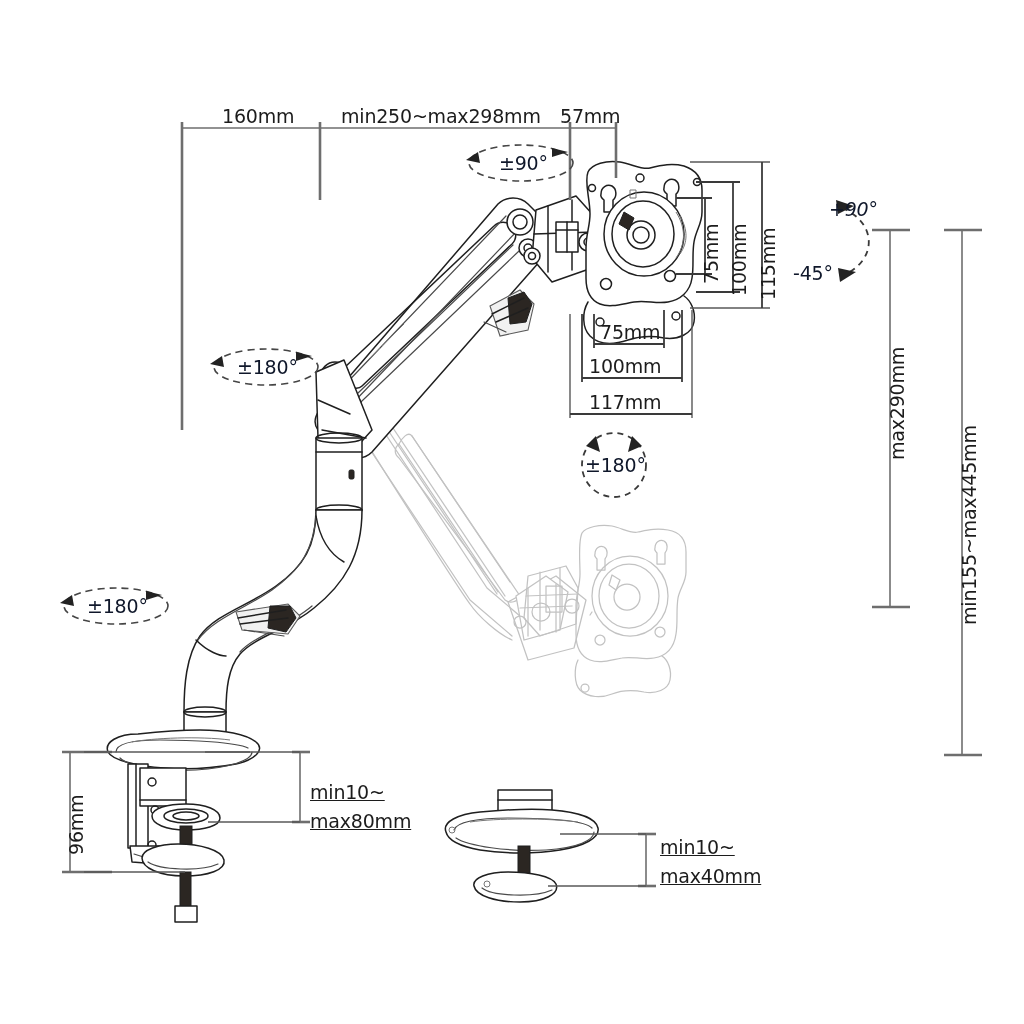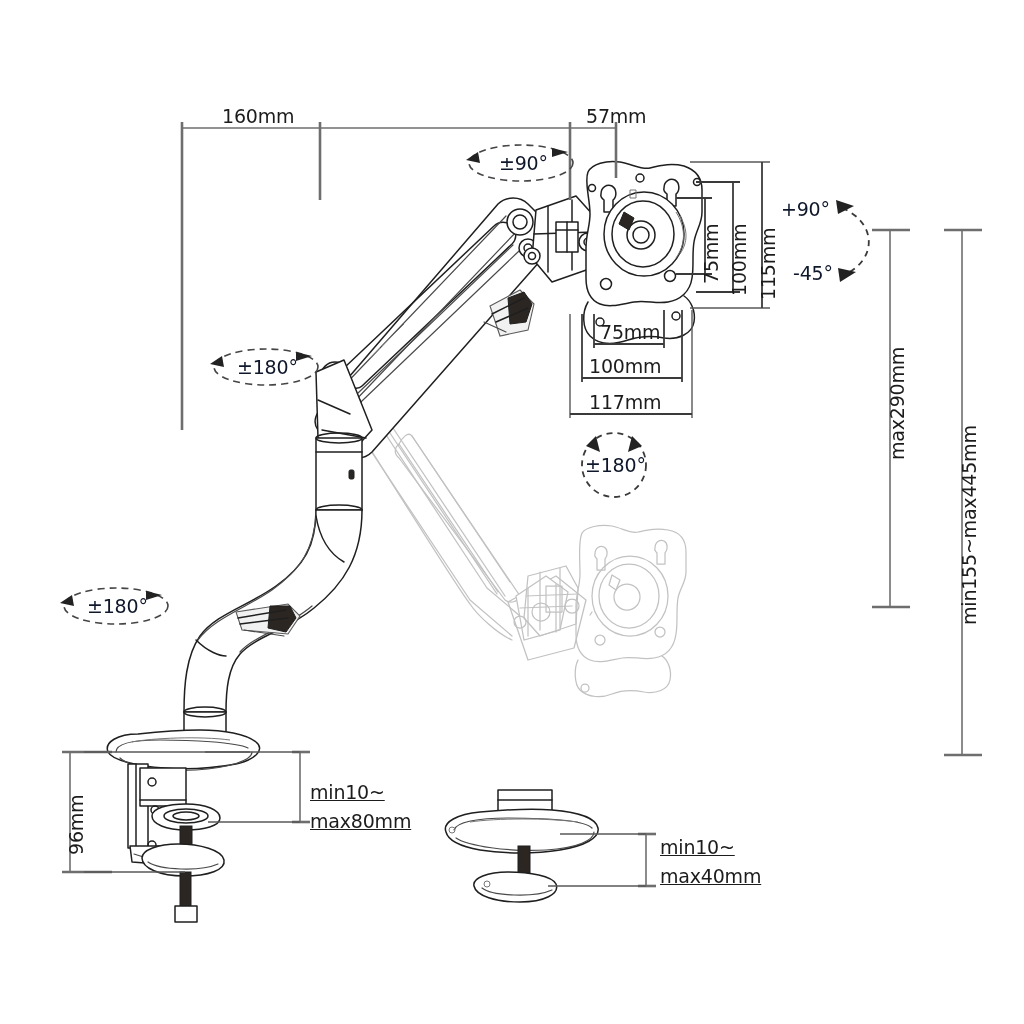--- a/index.html
+++ b/index.html
@@ -518,22 +518,23 @@
 
     <g>
       <path class="rot-arc" d="M842,208 C876,222 878,258 846,274"></path>
       <path class="arrowhead" d="M836,200 L854,206 L838,214 Z"></path>
       <path class="arrowhead" d="M838,268 L856,272 L840,282 Z"></path>
     </g>
   </svg>
 
   <div class="lbl" style="left:222px; top:105px;">160mm</div>
 
-
-  <div class="lbl" style="left:586px; top:105px;">57mm</div>
+  <div class="lbl" style="left:341px; top:105px;">min250~max298mm</div>
+
+  <div class="lbl" style="left:560px; top:105px;">57mm</div>
 
   <div class="lbl vert" style="left:700px; top:284px;">75mm</div>
 
   <div class="lbl vert" style="left:728px; top:296px;">100mm</div>
 
   <div class="lbl vert" style="left:757px; top:300px;">115mm</div>
 
   <div class="lbl" style="left:600px; top:321px;">75mm</div>
 
   <div class="lbl" style="left:589px; top:355px;">100mm</div>
@@ -553,17 +554,17 @@
 max40mm</div>
 
   <div class="lbl angle" style="left:499px; top:152px;">±90°</div>
 
   <div class="lbl angle" style="left:237px; top:356px;">±180°</div>
 
   <div class="lbl angle" style="left:87px; top:595px;">±180°</div>
 
   <div class="lbl angle" style="left:585px; top:454px;">±180°</div>
 
-  <div class="lbl angle" style="left:781px; top:198px;">+90°</div>
+  <div class="lbl angle" style="left:829px; top:198px;font-style:italic;">+90°</div>
 
   <div class="lbl angle" style="left:793px; top:262px;">-45°</div>
 
 </div>
 
 </body></html>

